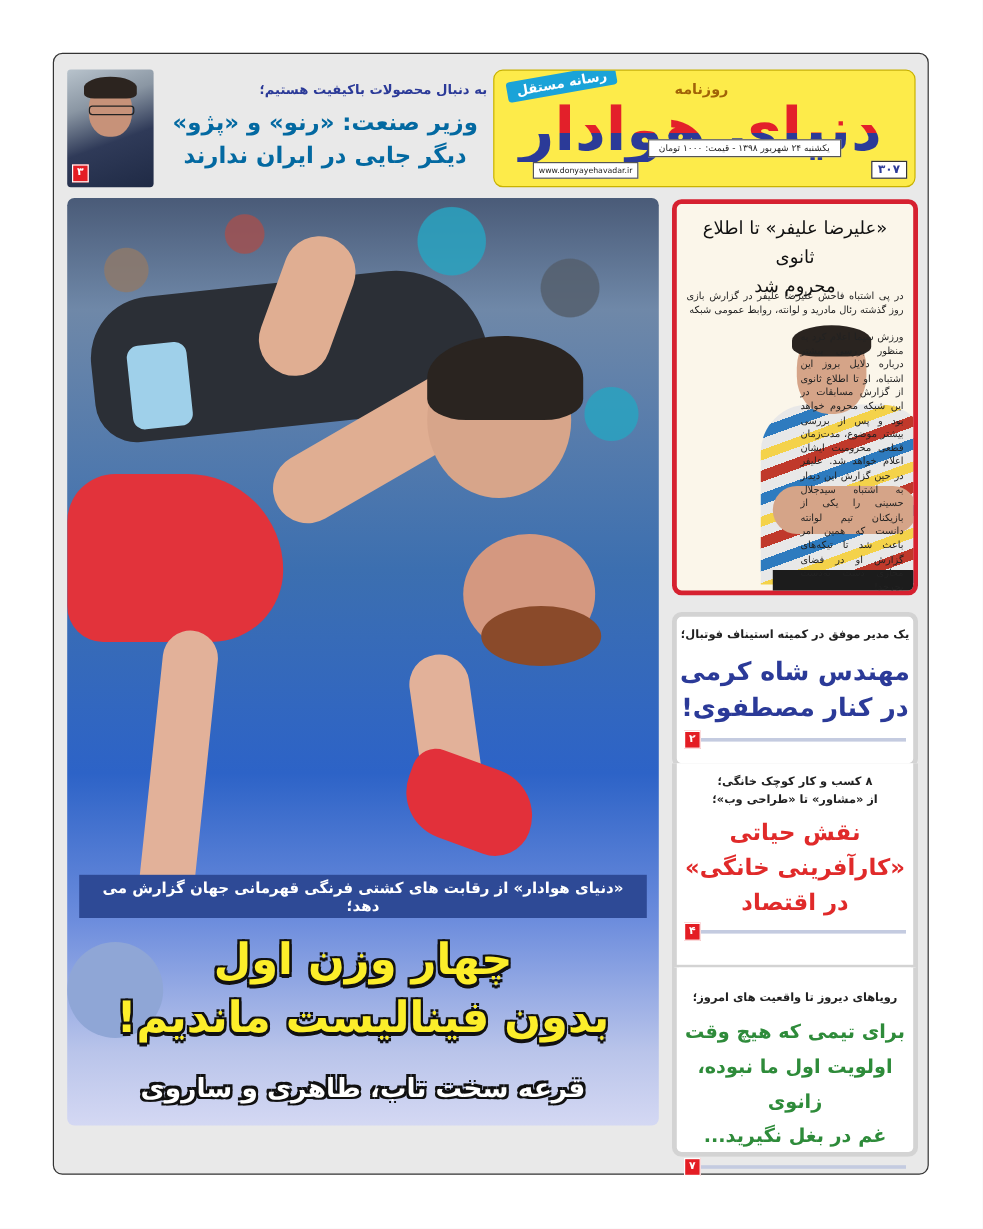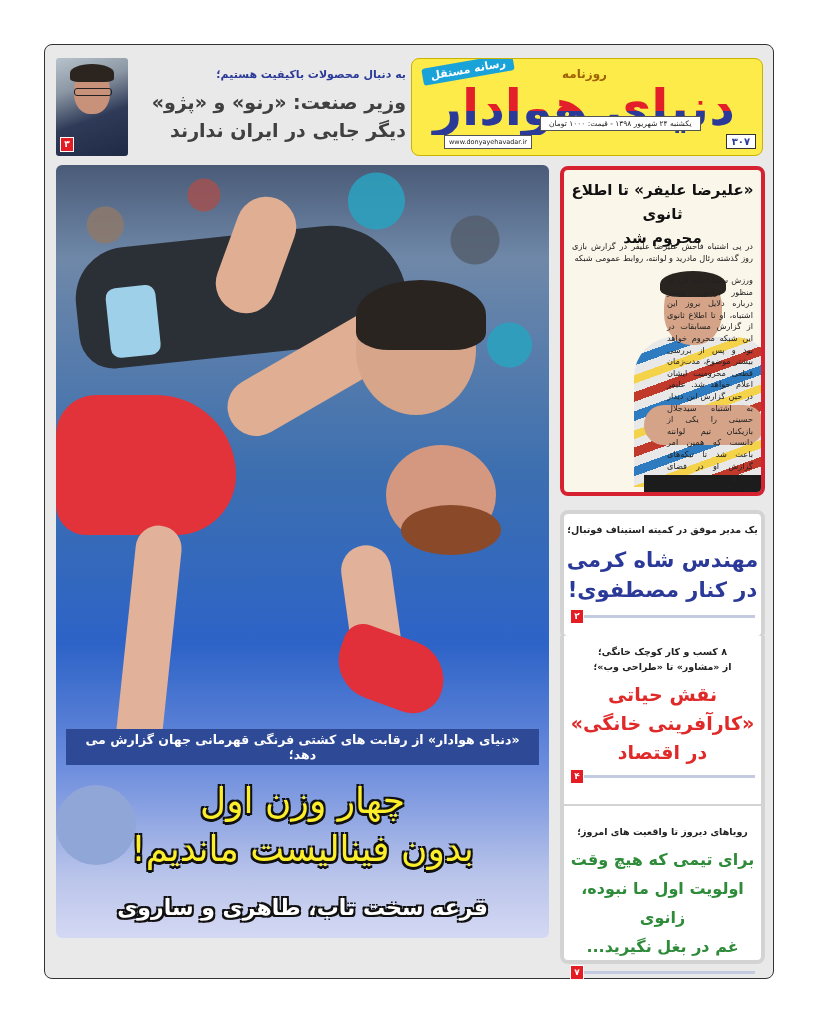--- a/index.html
+++ b/index.html
@@ -16,21 +16,21 @@
   .website{position:absolute;left:32px;bottom:6px;background:#fff;border:1px solid #555;font-size:6.5px;padding:2px 4px;color:#222;}
   
   .teaser{position:absolute;left:56px;top:58px;width:350px;height:98px;}
   .teaser-photo{position:absolute;left:0;top:0;width:72px;height:98px;background:linear-gradient(160deg,#b8c3cc 0,#8a96a3 30%,#2f3a58 60%,#1f2a45 100%);border-radius:3px;overflow:hidden;}
   .teaser-photo .face{position:absolute;left:18px;top:12px;width:36px;height:44px;border-radius:45%;background:#c79279;}
   .teaser-photo .hair{position:absolute;left:14px;top:6px;width:44px;height:18px;border-radius:50% 50% 20% 20%;background:#2c241f;}
   .teaser-photo .glasses{position:absolute;left:18px;top:30px;width:36px;height:6px;border:1.5px solid #222;border-radius:3px;}
   .badge{position:absolute;width:12px;height:13px;background:#e41d24;color:#fff;font-size:9px;font-weight:bold;text-align:center;line-height:13px;border:1px solid #fff;}
   .teaser-photo .badge{left:4px;bottom:4px;}
   .teaser-kicker{position:absolute;right:0;top:10px;font-size:11px;font-weight:bold;color:#2b3a98;direction:rtl;}
-  .teaser-headline{position:absolute;right:0;top:30px;width:270px;font-size:19px;line-height:28px;font-weight:bold;color:#404040;direction:rtl;text-align:right;}
+  .teaser-headline{position:absolute;right:0;top:30px;width:270px;font-size:19px;line-height:28px;font-weight:bold;color:#0369a1;direction:rtl;text-align:center;}
   
   .hero{position:absolute;left:56px;top:165px;width:493px;height:773px;border-radius:6px;overflow:hidden;
         background:linear-gradient(180deg,#4a5b78 0,#6f88a8 12%,#3c6fb0 40%,#2d63c7 62%,#6d8ddd 78%,#b9c4ea 92%,#d4d8f3 100%);}
   .crowd{position:absolute;left:0;top:0;width:100%;height:300px;background:
         radial-gradient(circle at 10% 20%,#8e7a6c 0 18px,transparent 19px),
         radial-gradient(circle at 30% 10%,#a05252 0 16px,transparent 17px),
         radial-gradient(circle at 65% 12%,#2aa3c0 0 28px,transparent 29px),
         radial-gradient(circle at 85% 25%,#55606e 0 24px,transparent 25px),
         radial-gradient(circle at 92% 60%,#2aa3c0 0 22px,transparent 23px),
         radial-gradient(circle at 45% 30%,#7c6d66 0 14px,transparent 15px);opacity:.85;}
@@ -39,27 +39,27 @@
   .head-top{position:absolute;left:300px;top:120px;width:120px;height:130px;background:#d7a58a;border-radius:50%;}
   .hair-top{position:absolute;left:300px;top:115px;width:130px;height:70px;background:#2a2420;border-radius:60% 60% 30% 30%;}
   .arm{position:absolute;background:#e0ae92;border-radius:40px;}
   .wrestler-bottom{position:absolute;left:0;top:230px;width:180px;height:140px;background:#e2333b;border-radius:40px 80px 60px 30px;}
   .head-bottom{position:absolute;left:330px;top:280px;width:110px;height:100px;background:#d49880;border-radius:50%;}
   .hair-bottom{position:absolute;left:345px;top:340px;width:100px;height:50px;background:#8a4a2a;border-radius:50%;}
   .leg{position:absolute;background:#e2b199;border-radius:30px;}
   .shoe{position:absolute;left:280px;top:470px;width:110px;height:70px;background:#e2303a;border-radius:20px 40px 30px 40px;transform:rotate(20deg);}
   .shoe2{position:absolute;left:0;top:620px;width:80px;height:80px;background:#8fa6d6;border-radius:40px;}
   .hero-kicker{position:absolute;left:10px;right:10px;top:564px;background:#2e4a96;color:#fff;font-size:12.5px;font-weight:bold;direction:rtl;text-align:center;padding:3px 4px;}
-  .hero-title{position:absolute;left:0;right:0;top:612px;text-align:center;direction:rtl;color:#fcee2a;font-weight:normal;font-size:36px;line-height:48px;
+  .hero-title{position:absolute;left:0;right:0;top:612px;text-align:center;direction:rtl;color:#fcee2a;font-weight:bold;font-size:36px;line-height:48px;
         text-shadow:-2px -2px 0 #111,2px -2px 0 #111,-2px 2px 0 #111,2px 2px 0 #111,0 3px 0 #111;}
   .hero-sub{position:absolute;left:0;right:0;top:730px;text-align:center;direction:rtl;color:#fff;font-weight:bold;font-size:22px;
         text-shadow:-2px -2px 0 #111,2px -2px 0 #111,-2px 2px 0 #111,2px 2px 0 #111;}
   
   .box-red{position:absolute;left:560px;top:166px;width:205px;height:330px;background:#fbf6ea;border:4px solid #d62130;border-radius:8px;box-sizing:border-box;overflow:hidden;}
-  .box-red .title{position:absolute;left:4px;right:4px;top:8px;text-align:center;direction:rtl;font-weight:bold;font-size:15px;line-height:24px;color:#111;}
+  .box-red .title{position:absolute;left:4px;right:4px;top:8px;text-align:center;direction:rtl;font-weight:normal;font-size:15px;line-height:24px;color:#111;}
   .box-red .body1{position:absolute;left:8px;right:8px;top:70px;direction:rtl;text-align:justify;font-size:8.2px;line-height:12px;color:#222;}
   .box-red .body2{position:absolute;right:8px;width:86px;top:105px;direction:rtl;text-align:justify;font-size:8.2px;line-height:11.6px;color:#222;}
   .alifer{position:absolute;left:70px;top:105px;width:140px;height:220px;}
   .alifer .head{position:absolute;left:30px;top:0;width:58px;height:70px;background:#d5a488;border-radius:45%;}
   .alifer .hair{position:absolute;left:26px;top:-4px;width:66px;height:26px;background:#2a2420;border-radius:50% 50% 30% 30%;}
   .alifer .shirt{position:absolute;left:0;top:62px;width:140px;height:150px;border-radius:40px 40px 0 0;
         background:repeating-linear-gradient(160deg,#c0392b 0 9px,#e8e8e8 9px 18px,#2e7bbf 18px 27px,#e8e8e8 27px 36px,#f4d24a 36px 44px,#e8e8e8 44px 52px);}
   .alifer .arms{position:absolute;left:10px;top:130px;width:120px;height:40px;background:#d5a488;border-radius:20px;}
   .alifer .pants{position:absolute;left:10px;top:200px;width:120px;height:20px;background:#1c1c1c;}
   .box-grey{position:absolute;left:560px;width:205px;background:#ffffff;border:4px solid #d3d3d3;border-radius:8px;box-sizing:border-box;}

